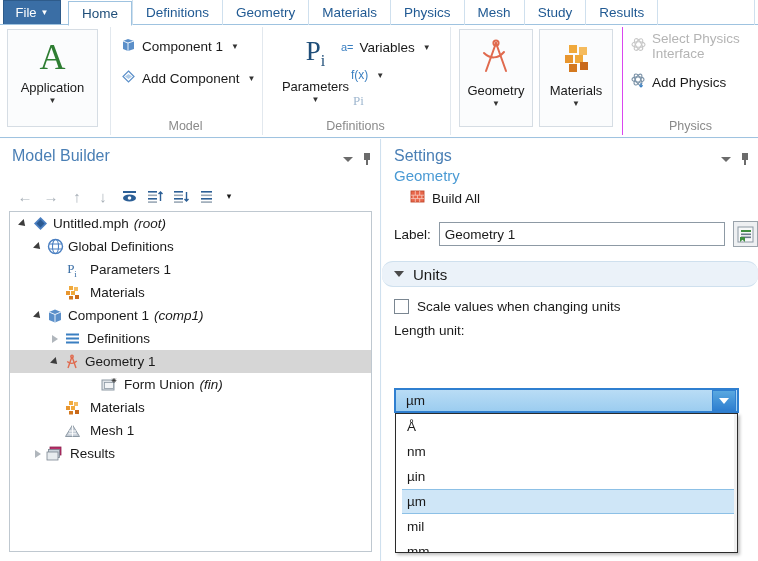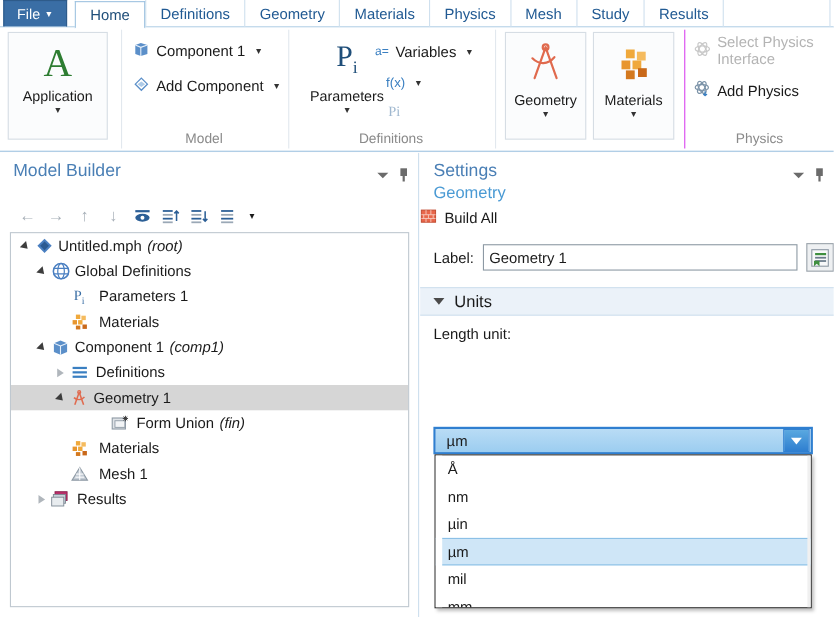--- a/index.html
+++ b/index.html
@@ -136,34 +136,34 @@
   }
   .tnode.selected { background:#d6d6d6; }
   .tw { width:14px; display:flex; align-items:center; justify-content:center; flex:0 0 14px; }
   .tri-open { width:0;height:0; border-left:6px solid #3d3d3d; border-top:4px solid transparent; border-bottom:4px solid transparent; transform:rotate(45deg); }
   .tri-closed { width:0;height:0; border-left:6px solid #b0b6bc; border-top:4px solid transparent; border-bottom:4px solid transparent; }
   .ticon { width:20px; flex:0 0 20px; display:flex; align-items:center; justify-content:center; }
   .tlabel { margin-left:3px; }
 
   
   .st-sub { font-size:15px; color:#4a9ad4; padding:2px 0 0 12px; }
-  .buildall { display:flex; align-items:center; gap:7px; padding:5px 0 0 0; font-size:13.5px; }
+  .buildall { display:flex; align-items:center; gap:7px; padding:5px 0 0 28px; font-size:13.5px; }
   .label-row { display:flex; align-items:center; gap:8px; padding:14px 0 0 12px; }
   .label-row .lt { font-size:13.5px; }
   .txtfield {
     width:300px; height:24px; border:1px solid #8d99a4; background:#ffffff;
     font-size:13.5px; padding:0 5px; display:flex; align-items:center;
   }
   .icon-sq {
     width:26px; height:26px; border:1px solid #9aa3ab; background:#eef0f2;
     display:flex; align-items:center; justify-content:center;
   }
   .section-bar {
     margin-top:14px; height:26px; background:#ebf2f9; border-top:1px solid #cfe0ee;
-    border-bottom:1px solid #cfe0ee; display:flex; align-items:center; gap:9px; padding-left:12px;
+    border-bottom:1px solid #cfe0ee; display:flex; align-items:center; gap:9px; padding-left:12px;border-radius:11px;
   }
   .sec-caret { width:0;height:0;border-left:5px solid transparent;border-right:5px solid transparent;border-top:6px solid #4a4a4a; }
   .sec-title { font-size:15px; color:#1a1a1a; }
   .chk-row { display:flex; align-items:center; gap:8px; padding:12px 0 0 12px; font-size:13.5px; }
   .chkbox { width:15px; height:15px; border:1px solid #7a8691; background:#fff; }
   .len-lbl { padding:9px 0 0 12px; font-size:13.5px; }
 
   
   .combo {
     position:absolute; left:12px; top:249px; width:345px; height:25px;
@@ -573,20 +573,24 @@
             <path d="M3 11 L3 16 L5.5 13.8 L8 16 L8 11 Z" fill="#3f8f3f"></path>
           </svg>
       </span>
     </div>
 
     <div class="section-bar">
       <span class="sec-caret"></span>
       <span class="sec-title">Units</span>
     </div>
 
+    <div class="chk-row">
+      <span class="chkbox"></span>
+      <span>Scale values when changing units</span>
+    </div>
 
     <div class="len-lbl">Length unit:</div>
 
     <div class="combo">
       <span class="val">µm</span>
       <span class="arrowbox">
           <span class="ca"></span>
         </span>
     </div>
 

